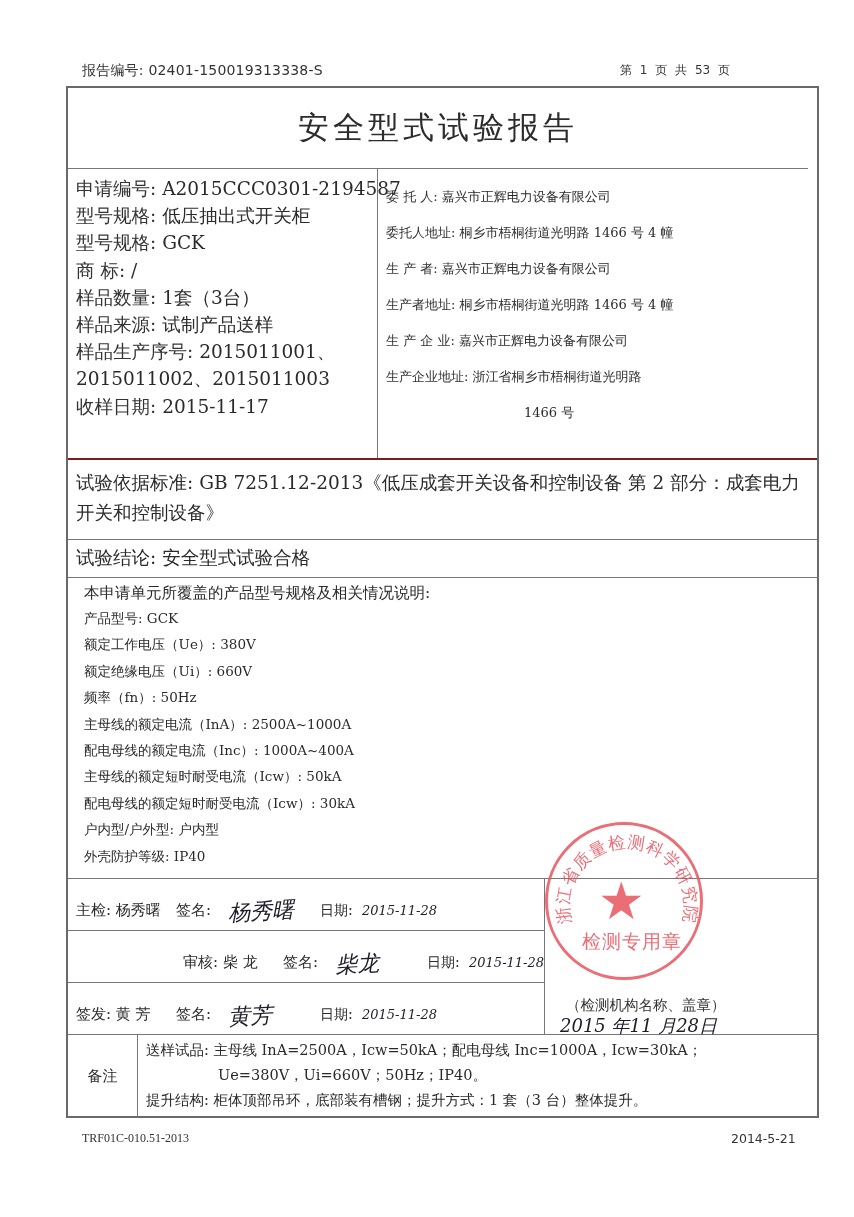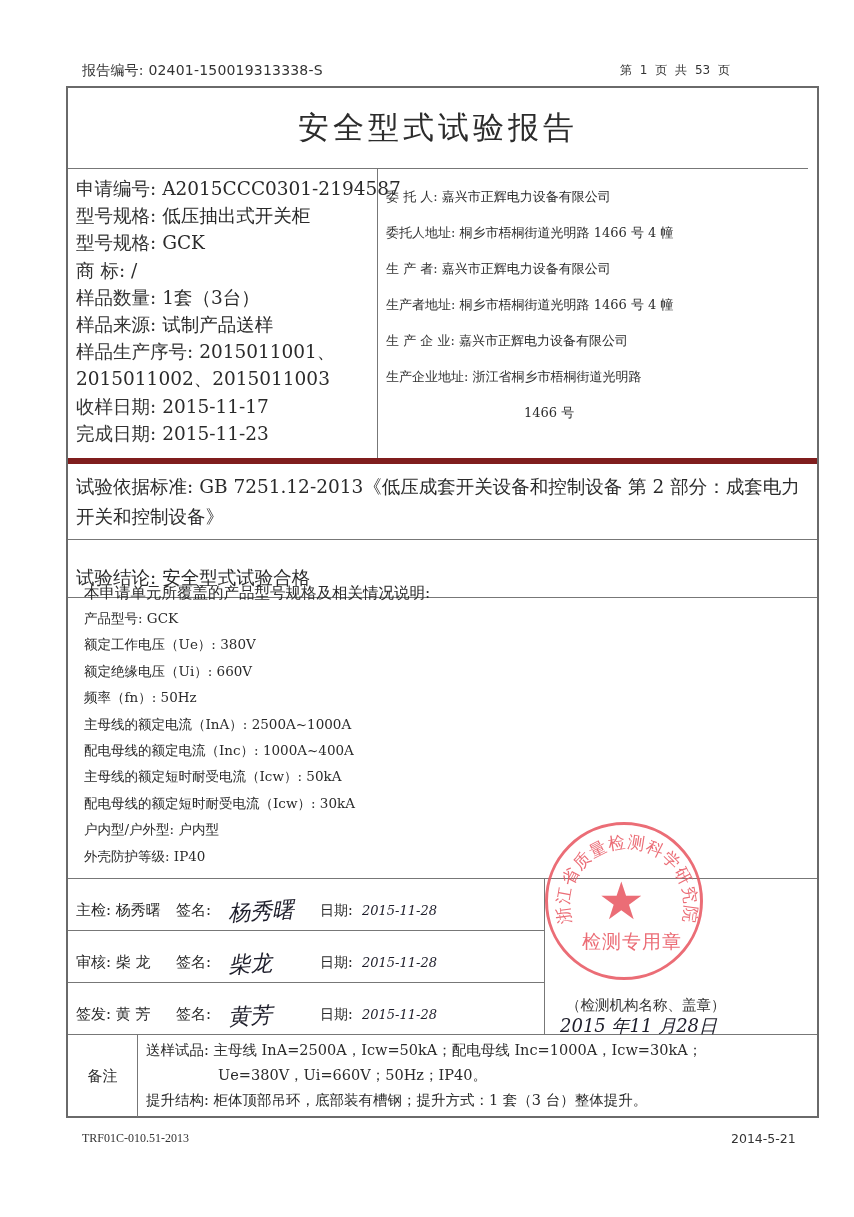--- a/index.html
+++ b/index.html
@@ -14,22 +14,22 @@
   .title-row { position: absolute; left: 0; top: 0; width: 740px; height: 81px; border-bottom: 1px solid #777; display: flex; align-items: center; justify-content: center; }
   .title-row span { font-size: 31px; letter-spacing: 4px; color: #2c2c2c; }
 
   .info-left { position: absolute; left: 0; top: 81px; width: 310px; height: 289px; border-right: 1px solid #777; padding: 6px 0 0 8px; }
   .info-right { position: absolute; left: 310px; top: 81px; width: 439px; height: 289px; padding: 10px 0 0 8px; }
   .line { font-size: 18.5px; line-height: 27.2px; white-space: nowrap; }
   .rline { font-size: 13px; line-height: 36px; white-space: nowrap; }
   .rline.indent { padding-left: 138px; }
   .label { color: #333; }
 
-  .std-row { position: absolute; left: 0; top: 370px; width: 749px; height: 82px; border-top: 6px solid #7f1d1d; border-bottom: 1px solid #777; padding: 8px 0 0 8px; font-size: 18.5px; line-height: 30px; }
-  .conc-row { position: absolute; left: 0; top: 472px; width: 749px; height: 38px; border-bottom: 1px solid #777; padding: 5px 0 0 8px; font-size: 18.5px; }
+  .std-row { position: absolute; left: 0; top: 370px; width: 749px; height: 82px; border-top: 2px solid #7f1d1d; border-bottom: 1px solid #777; padding: 8px 0 0 8px; font-size: 18.5px; line-height: 30px; }
+  .conc-row { position: absolute; left: 0; top: 452px; width: 749px; height: 38px; border-bottom: 1px solid #777; padding: 5px 0 0 8px; font-size: 18.5px; }
 
   .spec-block { position: absolute; left: 8px; top: 490px; width: 749px; height: 300px; padding: 3px 0 0 8px; }
   .spec-head { font-size: 15.5px; line-height: 24px; }
   .spec-line { font-size: 13.5px; line-height: 26.4px; white-space: nowrap; }
 
   .sig-row { position: absolute; left: 0; width: 477px; height: 52px; border-top: 1px solid #777; border-right: 1px solid #777; padding: 12px 0 0 8px; display: flex; align-items: center; font-size: 15px; }
   .sig-row .role { width: 100px; }
   .sig-row .sl { width: 52px; }
   .sig-row .sig { width: 92px; font-family: "DejaVu Serif", serif; font-size: 22px; font-style: italic; color: #1d1d2a; transform: rotate(-3deg); }
   .sig-row .dl { width: 42px; font-size: 14px; }
@@ -71,21 +71,20 @@
   <div class="info-left">
     <div class="line"><span class="label">申请编号:</span> <span>A2015CCC0301-2194587</span></div>
     <div class="line"><span class="label">型号规格:</span> <span>低压抽出式开关柜</span></div>
     <div class="line"><span class="label">型号规格:</span> <span>GCK</span></div>
     <div class="line"><span class="label">商    标:</span> <span>/</span></div>
     <div class="line"><span class="label">样品数量:</span> <span>1套（3台）</span></div>
     <div class="line"><span class="label">样品来源:</span> <span>试制产品送样</span></div>
     <div class="line"><span class="label">样品生产序号:</span> <span>2015011001、</span></div>
     <div class="line"><span>2015011002、2015011003</span></div>
     <div class="line"><span class="label">收样日期:</span> <span>2015-11-17</span></div>
-    <div class="line"><span class="label">完成日期:</span> <span>2015-11-23</span></div>
   </div>
 
   <div class="info-right">
     <div class="rline"><span class="label">委  托  人:</span> <span>嘉兴市正辉电力设备有限公司</span></div>
     <div class="rline"><span class="label">委托人地址:</span> <span>桐乡市梧桐街道光明路 1466 号 4 幢</span></div>
     <div class="rline"><span class="label">生  产  者:</span> <span>嘉兴市正辉电力设备有限公司</span></div>
     <div class="rline"><span class="label">生产者地址:</span> <span>桐乡市梧桐街道光明路 1466 号 4 幢</span></div>
     <div class="rline"><span class="label">生 产 企 业:</span> <span>嘉兴市正辉电力设备有限公司</span></div>
     <div class="rline"><span class="label">生产企业地址:</span> <span>浙江省桐乡市梧桐街道光明路</span></div>
     <div class="rline indent"><span>1466 号</span></div>
@@ -115,21 +114,21 @@
     <div class="spec-line"><span>外壳防护等级:</span> <span>IP40</span></div>
   </div>
 
   <div class="sig-row" style="top:790px;">
     <span class="role"><span>主检:</span> <span>杨秀曙</span></span>
     <span class="sl">签名:</span>
     <span class="sig">杨秀曙</span>
     <span class="dl">日期:</span>
     <span class="date">2015-11-28</span>
   </div>
-  <div class="sig-row" style="top:842px;">
+  <div class="sig-row" style="top:842px;justify-content:flex-end;">
     <span class="role"><span>审核:</span> <span>柴  龙</span></span>
     <span class="sl">签名:</span>
     <span class="sig">柴龙</span>
     <span class="dl">日期:</span>
     <span class="date">2015-11-28</span>
   </div>
   <div class="sig-row" style="top:894px;">
     <span class="role"><span>签发:</span> <span>黄  芳</span></span>
     <span class="sl">签名:</span>
     <span class="sig">黄芳</span>

